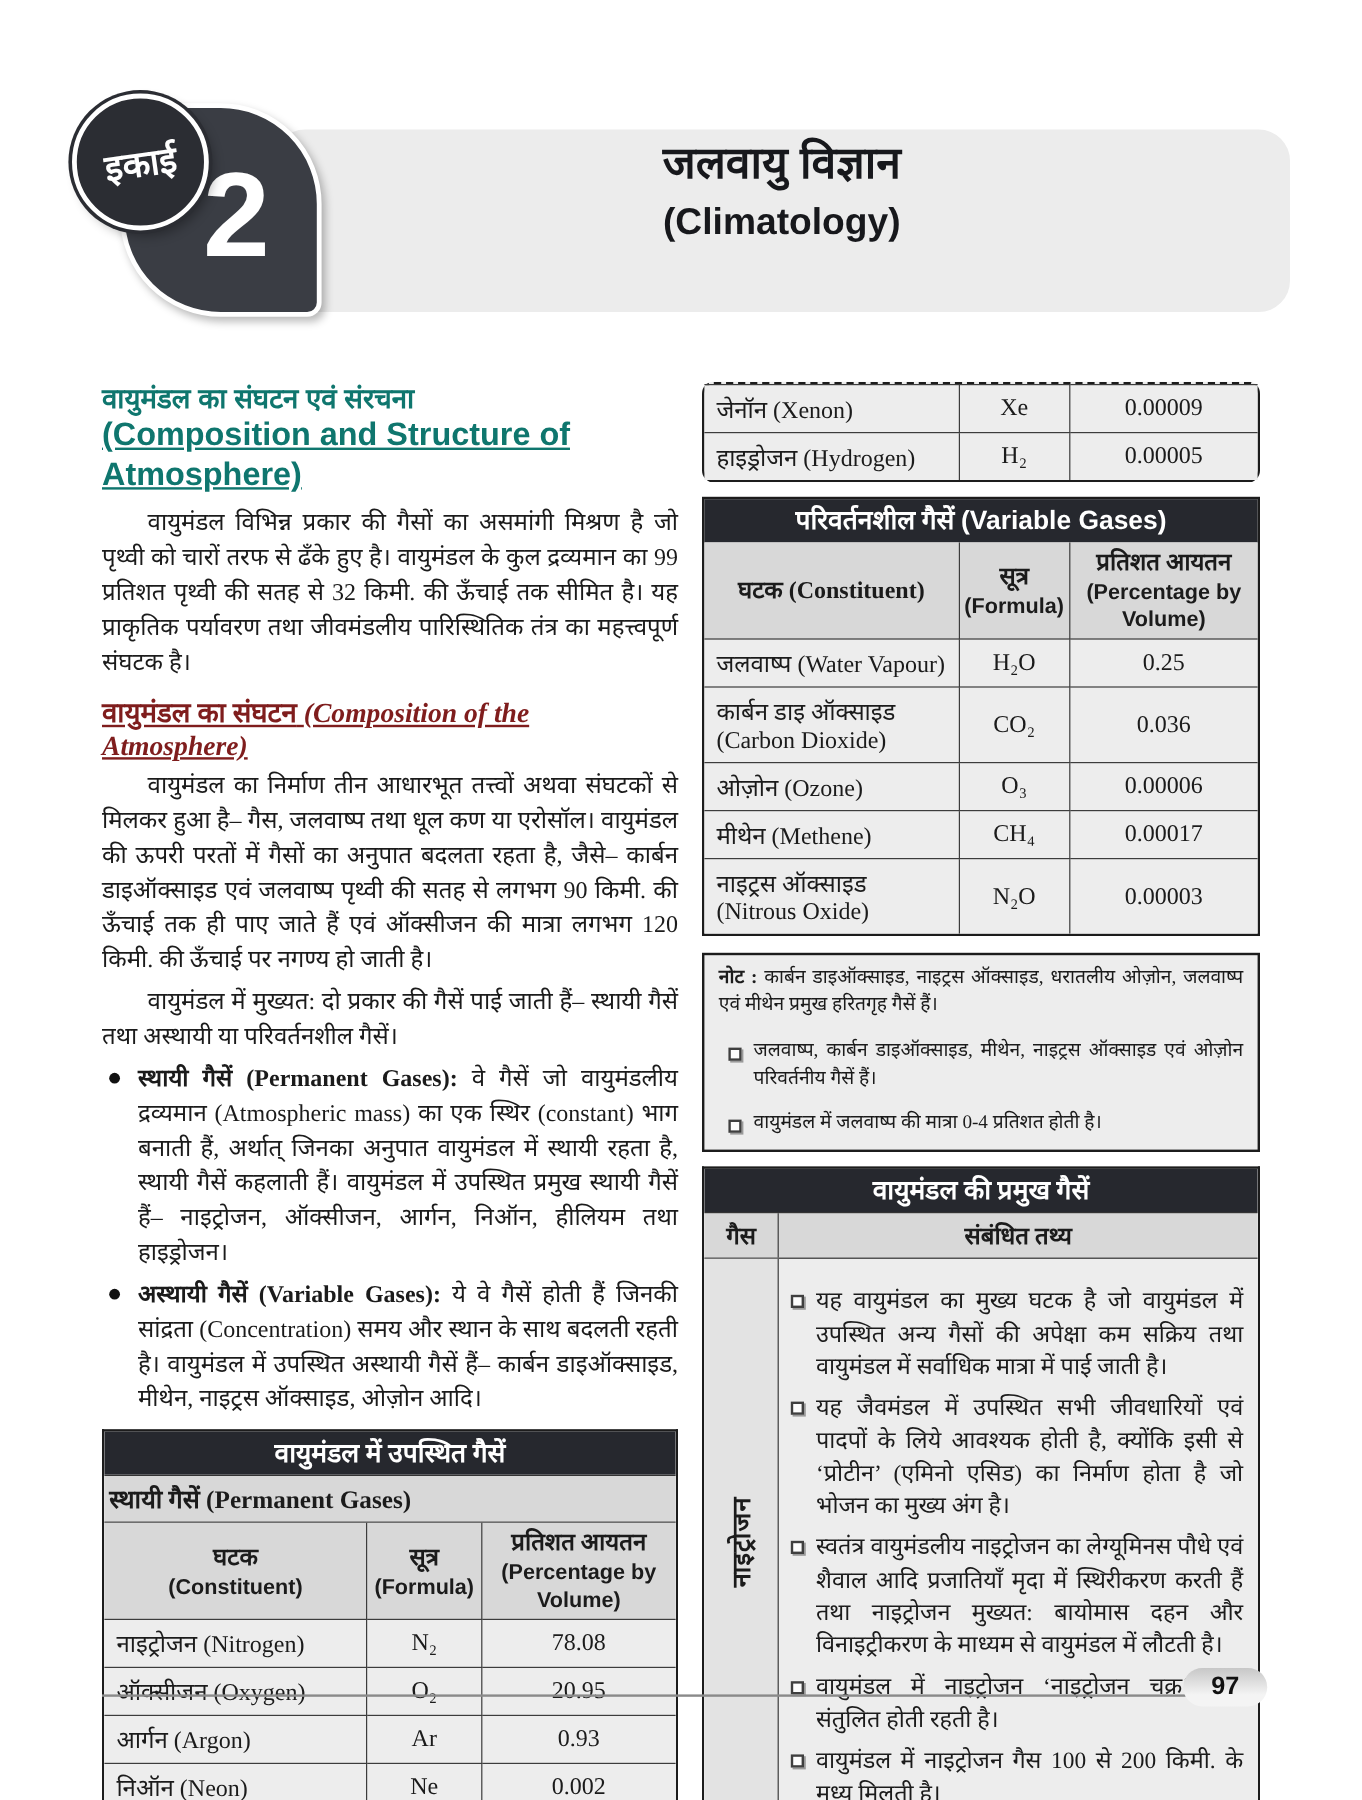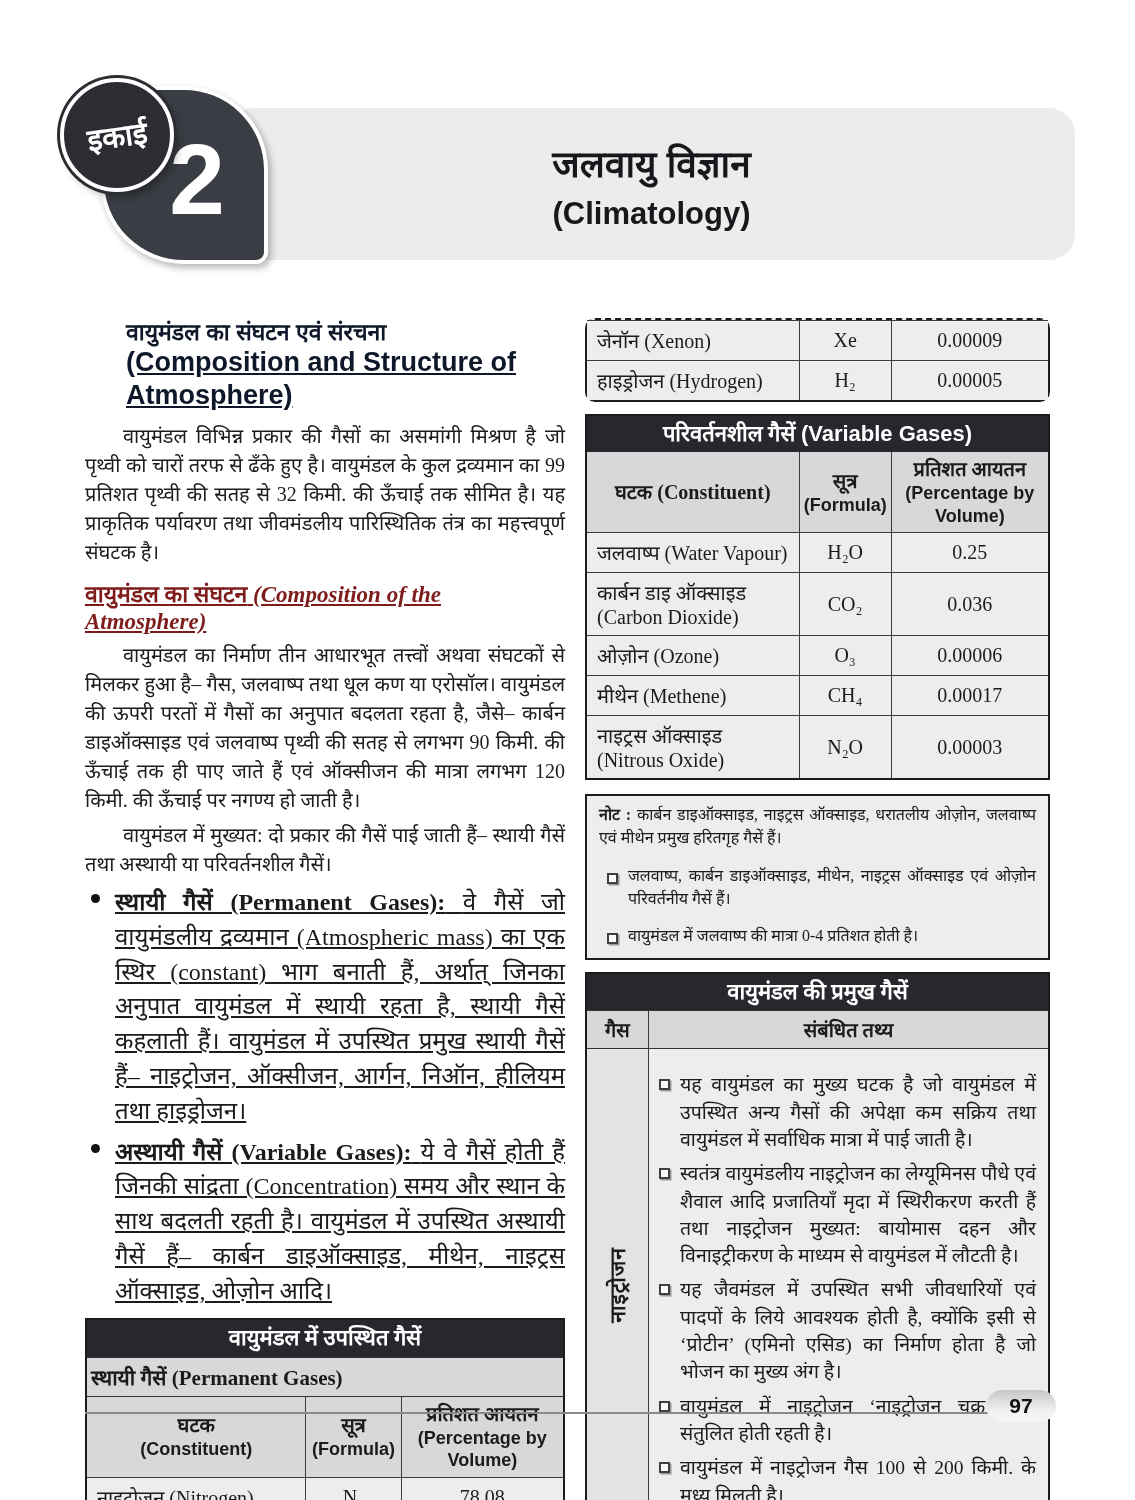--- a/index.html
+++ b/index.html
@@ -6,21 +6,21 @@
   html,body { background:#fff; }
   .page {
     position:relative; width:1135px; height:1500px; background:#ffffff;
     font-family:"Liberation Serif", serif; color:#1b1b1b; overflow:hidden;
   }
   
   .unit-header { position:relative; height:262px; }
   .title-box {
     position:absolute; left:228px; top:108px; width:847px; height:152px;
     background:#ececec; border-radius:26px;
-    display:flex; flex-direction:column; align-items:center; justify-content:center; gap:8px;
+    display:flex; flex-direction:column; align-items:center; gap:8px;
   }
   .title-hi { font-family:"Liberation Sans", sans-serif; font-weight:bold; font-size:37px; color:#17181c; }
   .title-en { font-family:"Liberation Sans", sans-serif; font-weight:bold; font-size:31px; color:#17181c; }
   .num-shape {
     position:absolute; left:100px; top:86px; width:168px; height:178px;
     background:#3a3d44; border:4px solid #ffffff; border-radius:16px 84px 12px 84px;
     box-shadow:3px 4px 7px rgba(0,0,0,.28);
     display:flex; align-items:center; justify-content:center; z-index:2;
   }
   .num-shape .num {
@@ -35,28 +35,28 @@
   }
   .badge-circle .badge-text {
     color:#fff; font-weight:bold; font-size:30px; transform:rotate(-8deg);
     font-family:"Liberation Serif", serif;
   }
   
   .columns { display:flex; gap:20px; padding:0 85px; margin-top:56px; }
   .col-left  { width:480px; flex:0 0 480px; }
   .col-right { width:465px; flex:0 0 465px; }
 
-  .sec-heading { font-family:"Liberation Sans", sans-serif; font-weight:bold; font-size:23px; line-height:1.22; color:#0f172a; margin-bottom:10px;margin-left:41px; }
+  .sec-heading { font-family:"Liberation Sans", sans-serif; font-weight:bold; font-size:23px; line-height:1.22; color:#0f766e; margin-bottom:10px; }
   .sec-heading .en-line { display:block; font-size:27px;text-decoration:underline; }
   .mix-heading { font-size:23px; font-weight:bold; color:#7f1d1d; margin:10px 0 6px 0;text-decoration:underline; }
   .mix-heading .en { font-style:italic; }
   p.para { font-size:20px; line-height:1.45; text-align:justify; text-indent:38px; margin-bottom:6px; }
 
   .bullet-list { margin:4px 0 10px 0; }
-  .bullet-item { position:relative; padding-left:30px; font-size:24px; line-height:1.45; text-align:justify; margin-bottom:6px;text-decoration:underline; }
+  .bullet-item { position:relative; padding-left:30px; font-size:20px; line-height:1.45; text-align:justify; margin-bottom:6px; }
   .bullet-item .dot { position:absolute; left:6px; top:9px; width:9px; height:9px; border-radius:50%; background:#111; }
   .lead { font-weight:bold; }
 
   
   .tbl-wrap { border:2px solid #1c1c1c; background:#ededed; }
   .dashed-bottom { border-bottom:2px dashed #1c1c1c; }
   .dashed-top { border-top:2px dashed #1c1c1c;border-radius:10px; }
   .tbl-title {
     background:#26282e; color:#fff; text-align:center; font-weight:bold;
     font-size:22px; padding:5px 4px; line-height:1.2;
@@ -293,25 +293,25 @@
           <div class="mg-gas-cell">
             <span class="v-label">नाइट्रोजन</span>
           </div>
           <div class="mg-facts-cell">
             <div class="sq-item">
               <span class="sq"></span>
               <span>यह वायुमंडल का मुख्य घटक है जो वायुमंडल में उपस्थित अन्य गैसों की अपेक्षा कम सक्रिय तथा वायुमंडल में सर्वाधिक मात्रा में पाई जाती है।</span>
             </div>
             <div class="sq-item">
               <span class="sq"></span>
+              <span>यह जैवमंडल में उपस्थित सभी जीवधारियों एवं पादपों के लिये आवश्यक होती है, क्योंकि इसी से ‘प्रोटीन’ (एमिनो एसिड) का निर्माण होता है जो भोजन का मुख्य अंग है।</span>
+            </div>
+            <div class="sq-item">
+              <span class="sq"></span>
               <span>स्वतंत्र वायुमंडलीय नाइट्रोजन का लेग्यूमिनस पौधे एवं शैवाल आदि प्रजातियाँ मृदा में स्थिरीकरण करती हैं तथा नाइट्रोजन मुख्यत: बायोमास दहन और विनाइट्रीकरण के माध्यम से वायुमंडल में लौटती है।</span>
-            </div>
-            <div class="sq-item">
-              <span class="sq"></span>
-              <span>यह जैवमंडल में उपस्थित सभी जीवधारियों एवं पादपों के लिये आवश्यक होती है, क्योंकि इसी से ‘प्रोटीन’ (एमिनो एसिड) का निर्माण होता है जो भोजन का मुख्य अंग है।</span>
             </div>
             <div class="sq-item">
               <span class="sq"></span>
               <span>वायुमंडल में नाइट्रोजन ‘नाइट्रोजन चक्र’ द्वारा संतुलित होती रहती है।</span>
             </div>
             <div class="sq-item">
               <span class="sq"></span>
               <span>वायुमंडल में नाइट्रोजन गैस 100 से 200 किमी. के मध्य मिलती है।</span>
             </div>
           </div>

